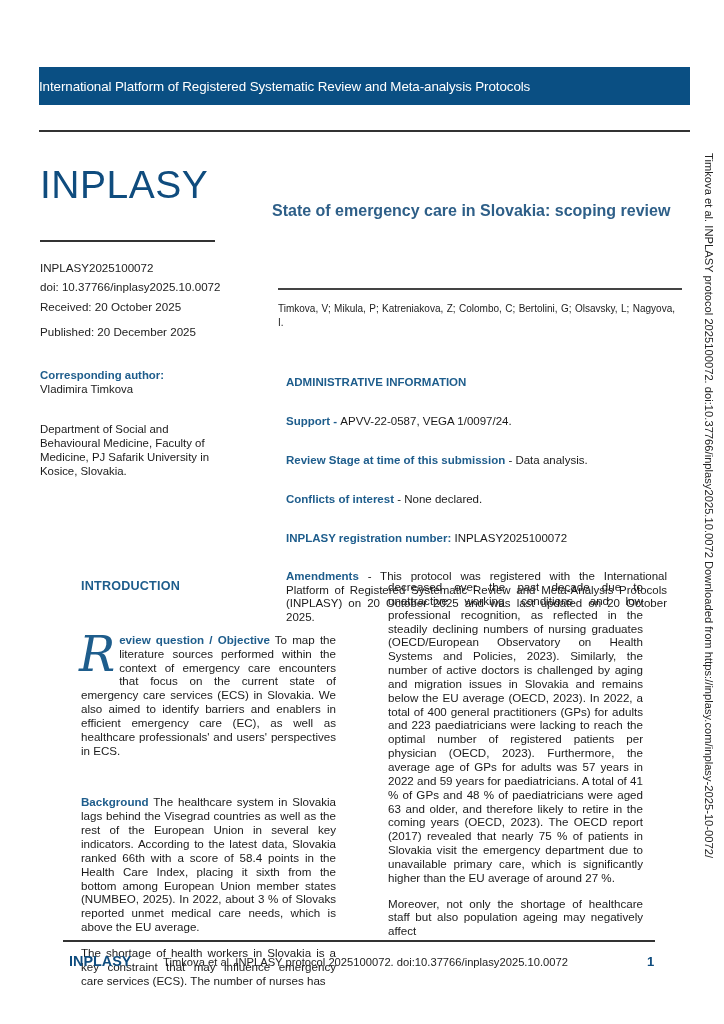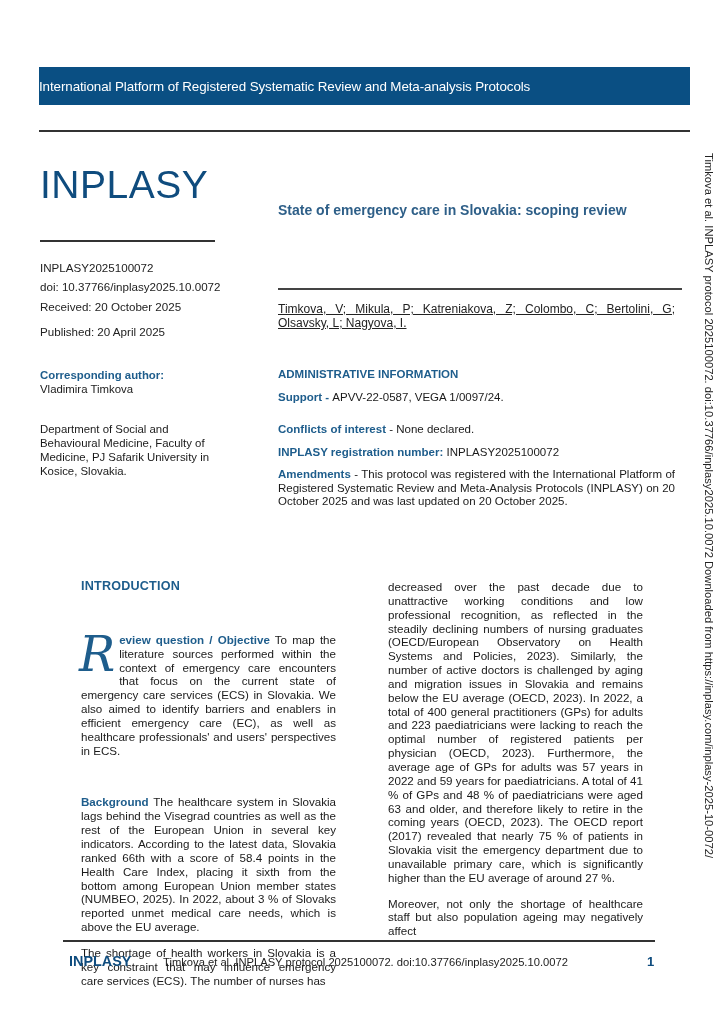--- a/index.html
+++ b/index.html
@@ -14,33 +14,33 @@
       letter-spacing: -0.1px;
     }
     .rule-top { position: absolute; left: 39px; top: 130px; width: 651px; height: 2px; background: #333; }
     .brand {
       position: absolute; left: 40px; top: 163px; font-size: 39px; color: #0f4c7e;
       letter-spacing: 0.5px; font-weight: normal;
     }
     .brand-rule { position: absolute; left: 40px; top: 240px; width: 175px; height: 1.5px; background: #333; }
     .meta { position: absolute; left: 40px; font-size: 11.6px; color: #222; }
     .title {
-      position: absolute; left: 278px; top: 202px; font-size: 14px; font-weight: bold;
+      position: absolute; left: 272px; top: 202px; font-size: 16px; font-weight: bold;
       color: #2e5f88;
       text-align: center;
     }
     .title-rule { position: absolute; left: 278px; top: 288px; width: 404px; height: 2px; background: #444; }
     .authors {
-      position: absolute; left: 278px; top: 302px; width: 397px; font-size: 12px;
-      line-height: 14px; text-align: justify; color: #222; text-decoration: underline;
+      position: absolute; left: 278px; top: 302px; width: 397px; font-size: 10px;
+      line-height: 14px; text-align: justify; color: #222;
     }
     .label-blue { color: #1e5d8c; font-weight: bold; }
     .corr { position: absolute; left: 40px; top: 368px; width: 215px; font-size: 11.4px; line-height: 14px; }
     .admin { position: absolute; left: 278px; top: 367px; width: 397px; font-size: 11.5px; }
-    .admin .row { margin: 0; line-height: 14px; }
+    .admin .row { margin: 8px; line-height: 14px; }
     .admin .head { color: #1e5d8c; font-weight: bold; }
     .admin .amend { text-align: justify; line-height: 13.6px; }
     .col {
       position: absolute; width: 279px; font-size: 11.6px; line-height: 13.85px;
       text-align: justify; color: #1a1a1a;
     }
     .col p { margin: 12px; }
     .intro-head { color: #1e5d8c; font-weight: bold; font-size: 12.6px; letter-spacing: 0.2px; }
     .dropcap {
       float: left; font-family: "DejaVu Serif", serif; font-style: italic;
@@ -64,41 +64,44 @@
   <span>International Platform of Registered Systematic Review and Meta-analysis Protocols</span>
 </div>
 <div class="rule-top"></div>
 
 <div class="brand">INPLASY</div>
 <div class="brand-rule"></div>
 
 <div class="meta" style="top:261px">INPLASY2025100072</div>
 <div class="meta" style="top:280px">doi: 10.37766/inplasy2025.10.0072</div>
 <div class="meta" style="top:300px">Received: 20 October 2025</div>
-<div class="meta" style="top:325px">Published: 20 April 2025</div>
+<div class="meta" style="top:325px">Published: 20 December 2025</div>
 
 <div class="title">State of emergency care in Slovakia: scoping review</div>
 <div class="title-rule"></div>
 <div class="authors">Timkova, V; Mikula, P; Katreniakova, Z; Colombo, C; Bertolini, G; Olsavsky, L; Nagyova, I.</div>
 
 <div class="corr">
   <div class="label-blue">Corresponding author:</div>
   <div>Vladimira Timkova</div>
   <div style="height:14px"></div>
   <div style="height:12px"></div>
   <div style="width:190px">Department of Social and Behavioural Medicine, Faculty of Medicine, PJ Safarik University in Kosice, Slovakia.</div>
 </div>
 
 <div class="admin">
   <div class="row head">ADMINISTRATIVE INFORMATION</div>
   <div style="height:9px"></div>
   <div class="row">
     <span class="label-blue">Support - </span><span> APVV-22-0587, VEGA 1/0097/24.</span>
   </div>
   <div style="height:9px"></div>
+  <div class="row">
+    <span class="label-blue">Review Stage at time of this submission</span><span> - Data analysis.</span>
+  </div>
   <div style="height:9px"></div>
   <div class="row">
     <span class="label-blue">Conflicts of interest</span><span> - None declared.</span>
   </div>
   <div style="height:9px"></div>
   <div class="row">
     <span class="label-blue">INPLASY registration number:</span><span> INPLASY2025100072</span>
   </div>
   <div style="height:9px"></div>
   <div class="row amend">

